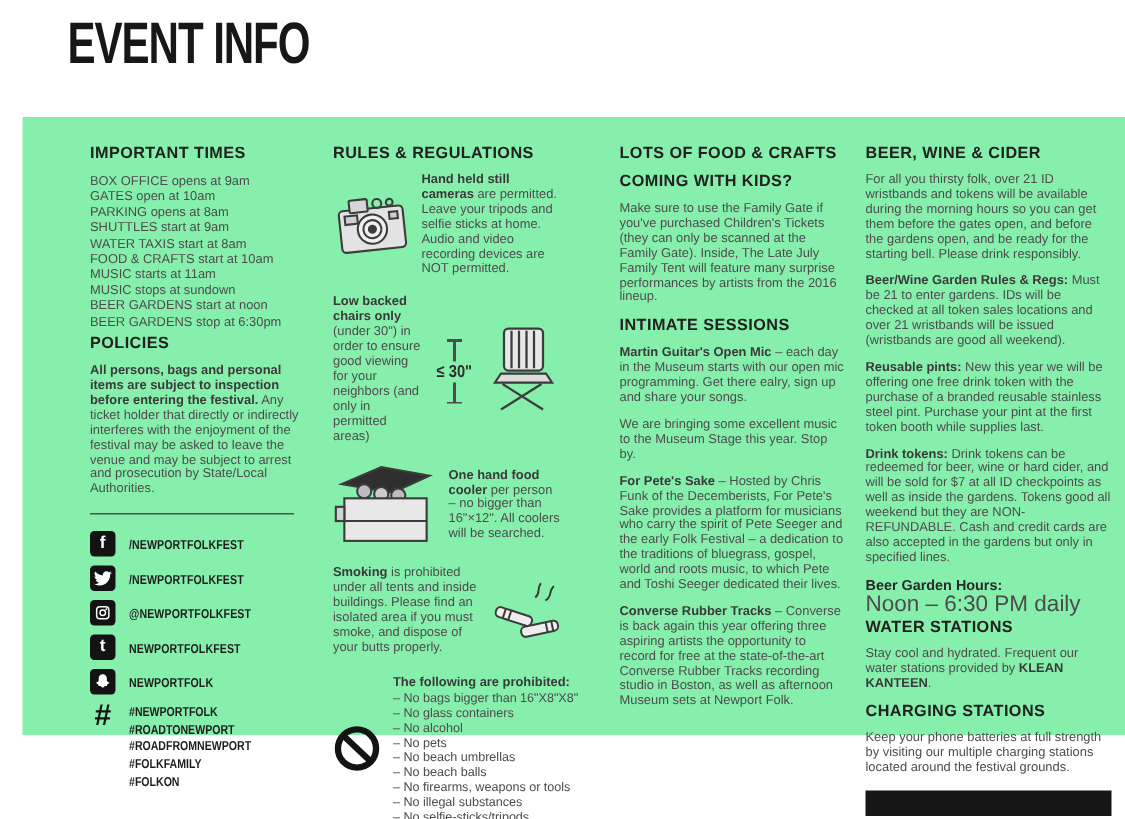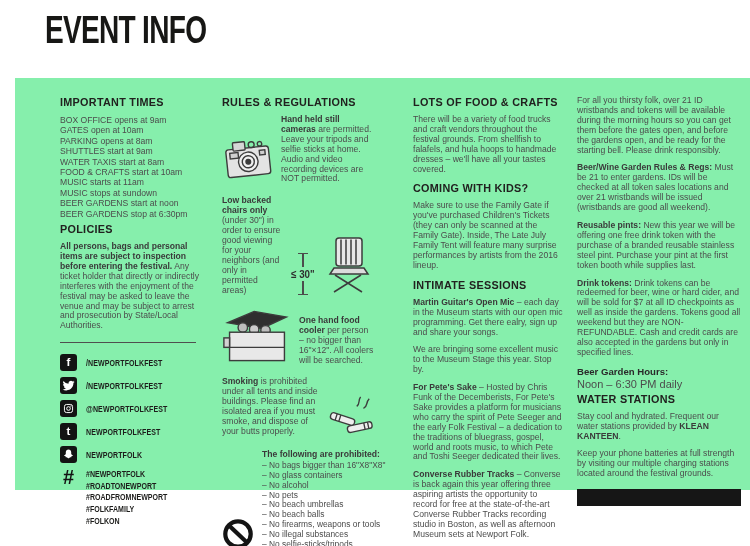--- a/index.html
+++ b/index.html
@@ -43,36 +43,36 @@
     font-size:8.6px; font-weight:700; color:#1d1d1b; letter-spacing:.1px;
     transform:scaleX(.82); transform-origin:left center; white-space:nowrap;
   }
   .hashtags { align-items:flex-start; margin-top:2px; }
   .hash-glyph { width:17px; flex:0 0 17px; text-align:center; font-size:20px; font-weight:800; color:#131313; line-height:16px; }
   .hash-list div {
     font-size:8.6px; font-weight:700; color:#1d1d1b; line-height:11.6px;
     transform:scaleX(.82); transform-origin:left center; white-space:nowrap;
   }
 
-  .rule-row { display:flex; gap:7px; margin-bottom:12px; align-items:flex-end; }
+  .rule-row { display:flex; gap:7px; margin-bottom:12px; align-items:center; }
   .rule-row .rtext { flex:1 1 auto; margin:0; }
   .ill { flex:0 0 auto; }
   .narrow { max-width:64px; }
 
   .measure { display:flex; flex-direction:column; align-items:center; width:24px; flex:0 0 24px; margin-top:4px; }
   .mtick { width:10px; height:1.4px; background:#4c4c4c; }
   .mline { width:1.4px; height:13px; background:#4c4c4c; }
   .mlabel { font-size:11.5px; font-weight:700; color:#2e2e2e; white-space:nowrap; transform:scaleX(.85); margin:1px 0; }
 
   .prohibited { gap:8px; margin-bottom:0; }
   .plead { margin:0 0 2px 0; font-size:8.6px; line-height:10px; color:#3a3a3a; }
   .plist div { font-size:8.4px; line-height:9.9px; color:#4c4c4c; white-space:nowrap; }
 
   .hours-label { font-size:9.6px; font-weight:800; color:#2a2a2a; margin:6px 0 2px; }
-  .hours-value { font-size:11px; line-height:10px; color:#4c4c4c; margin-bottom:2px; }
+  .hours-value { font-size:15px; line-height:10px; color:#4c4c4c; margin-bottom:2px; }
 
   .cta { margin-top:10px; background:#161616; padding:8px 4px 9px; text-align:center; cursor:pointer; }
 </style>
 </head>
 <body>
 
 <div class="page">
   <h1 class="title">EVENT INFO</h1>
 
   <div class="panel">
@@ -233,45 +233,46 @@
             <div>– No illegal substances</div>
             <div>– No selfie-sticks/tripods</div>
 
           </div>
         </div>
       </div>
     </section>
 
     <section class="col col3">
       <h2>LOTS OF FOOD &amp; CRAFTS</h2>
-      <p class="body">There will be a variety of food trucks and craft vendors throughout the festival grounds. From shellfish to falafels, and hula hoops to handmade dresses – we'll have all your tastes covered.</p>
 
       <h2 class="sect">COMING WITH KIDS?</h2>
       <p class="body">Make sure to use the Family Gate if you've purchased Children's Tickets (they can only be scanned at the Family Gate). Inside, The Late July Family Tent will feature many surprise performances by artists from the 2016 lineup.</p>
 
       <h2 class="sect">INTIMATE SESSIONS</h2>
       <p class="body"><b>Martin Guitar's Open Mic</b><span> – each day in the Museum starts with our open mic programming. Get there ealry, sign up and share your songs.</span></p>
       <p class="body">We are bringing some excellent music to the Museum Stage this year.  Stop by.</p>
       <p class="body"><b>For Pete's Sake</b><span> –  Hosted by Chris Funk of the Decemberists, For Pete's Sake provides a platform for musicians who carry the spirit of Pete Seeger and the early Folk Festival – a dedication to the traditions of bluegrass, gospel, world and roots music, to which Pete and Toshi Seeger dedicated their lives.</span></p>
       <p class="body"><b>Converse Rubber Tracks</b><span> – Converse is back again this year offering three aspiring artists the opportunity to record for free at the state-of-the-art Converse Rubber Tracks recording studio in Boston, as well as afternoon Museum sets at Newport Folk.</span></p>
 
     </section>
 
     <section class="col col4">
+      <h2>BEER, WINE &amp; CIDER</h2>
       <p class="body">For all you thirsty folk, over 21 ID wristbands and tokens will be available during the morning hours so you can get them before the gates open, and before the gardens open, and be ready for the starting bell. Please drink responsibly.</p>
       <p class="body"><b>Beer/Wine Garden Rules &amp; Regs:</b><span> Must be 21 to enter gardens. IDs will be checked at all token sales locations and over 21 wristbands will be issued (wristbands are good all weekend).</span></p>
       <p class="body"><b>Reusable pints:</b><span> New this year we will be offering one free drink token with the purchase of a branded reusable stainless steel pint.  Purchase your pint at the first token booth while supplies last.</span></p>
       <p class="body"><b>Drink tokens:</b><span> Drink tokens can be redeemed for beer, wine or hard cider, and will be sold for $7 at all ID checkpoints as well as inside the gardens. Tokens good all weekend but they are NON-REFUNDABLE. Cash and credit cards are also accepted in the gardens but only in specified lines.</span></p>
 
       <div class="hours-label">Beer Garden Hours:</div>
       <div class="hours-value">Noon – 6:30 PM daily</div>
 
       <h2 class="sect">WATER STATIONS</h2>
       <p class="body"><span>Stay cool and hydrated. Frequent our water stations provided by </span><b>KLEAN KANTEEN</b><span>.</span></p>
 
+      <h2 class="sect">CHARGING STATIONS</h2>
       <p class="body">Keep your phone batteries at full strength by visiting our multiple charging stations located around the festival grounds.</p>
 
       <div class="cta">
         
         
       </div>
     </section>
 
   </div>
 </div>

